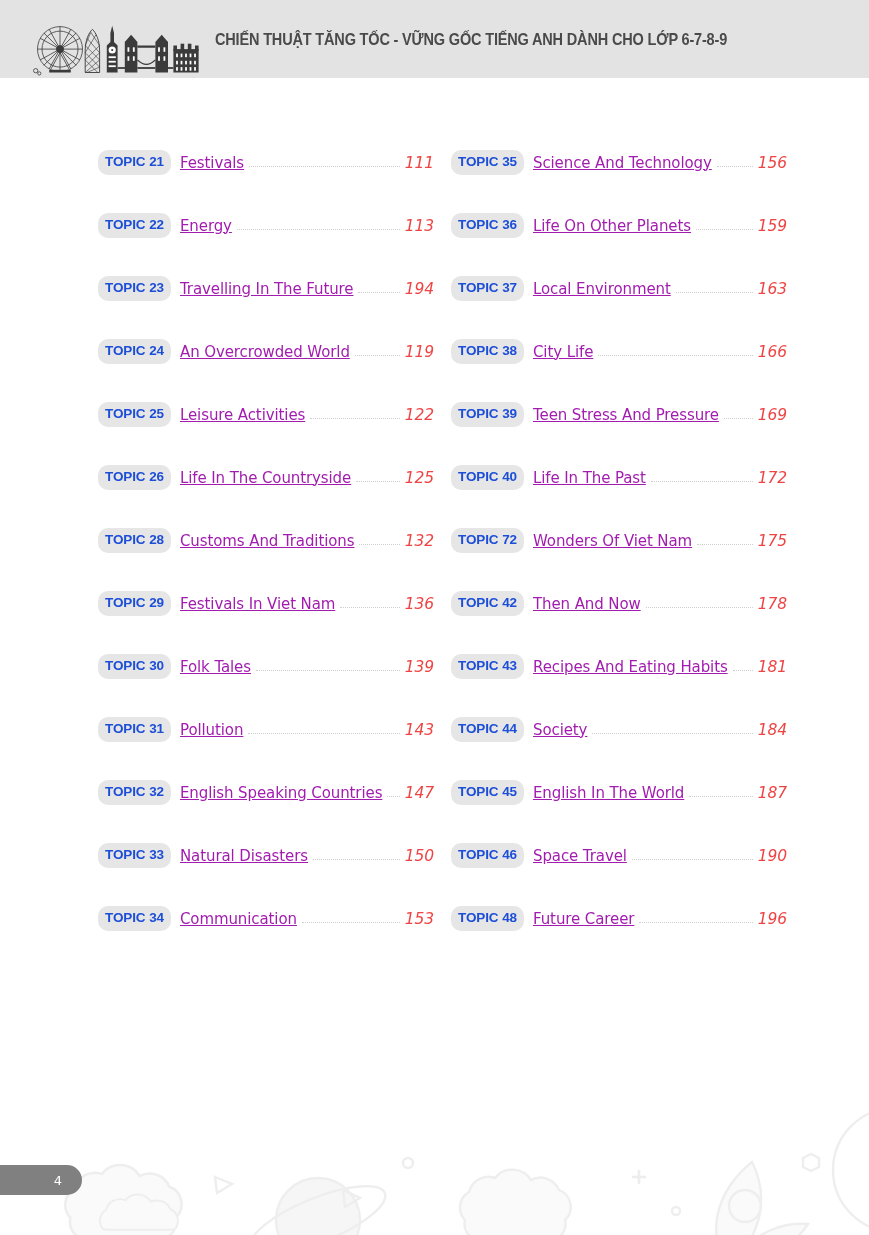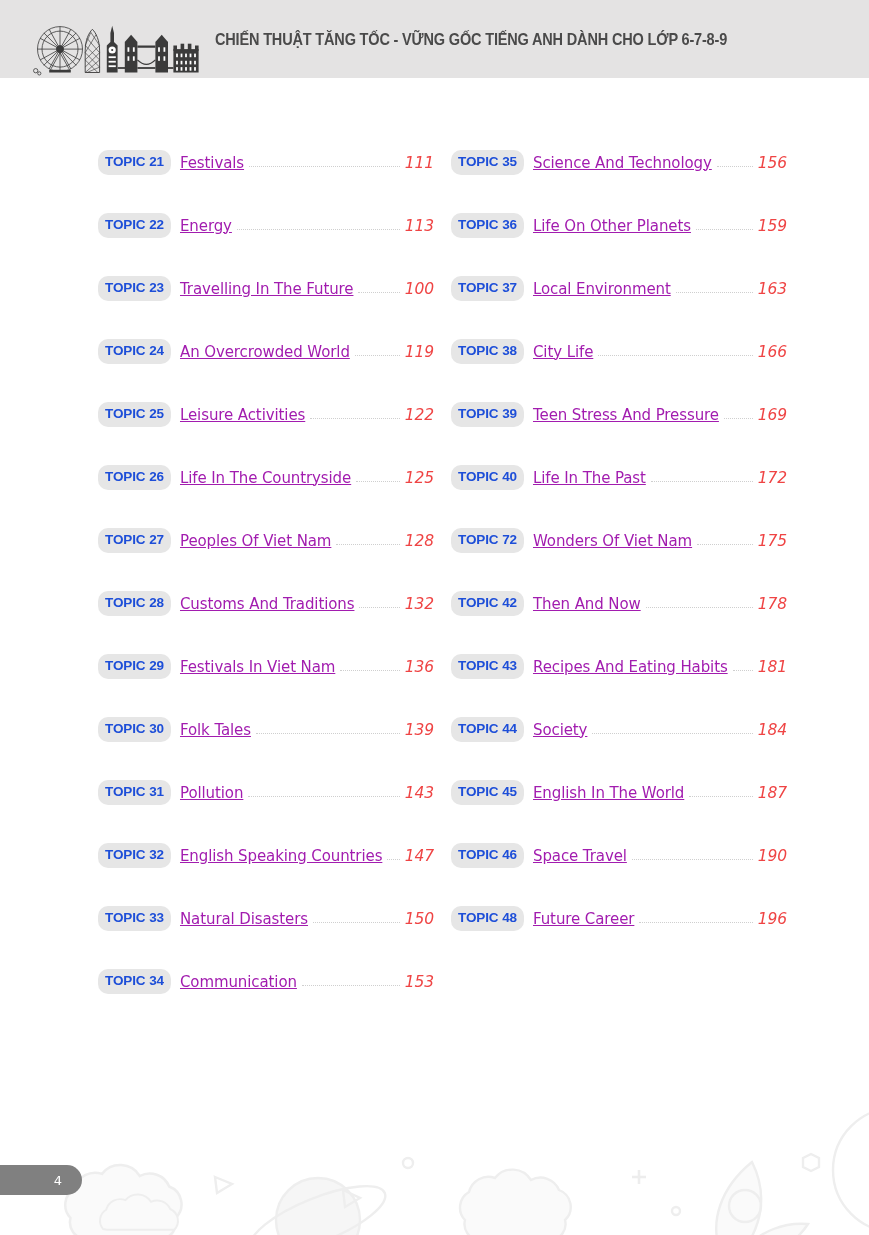--- a/index.html
+++ b/index.html
@@ -315,45 +315,39 @@
         <div class="row">
           <div class="badge">TOPIC 22</div>
           <div class="title">Energy</div>
           <div class="leader"></div>
           <div class="pagenum">113</div>
         </div>
         <div class="row">
           <div class="badge">TOPIC 23</div>
           <div class="title">Travelling In The Future</div>
           <div class="leader"></div>
-          <div class="pagenum">100</div>
+          <div class="pagenum">194</div>
         </div>
         <div class="row">
           <div class="badge">TOPIC 24</div>
           <div class="title">An Overcrowded World</div>
           <div class="leader"></div>
           <div class="pagenum">119</div>
         </div>
         <div class="row">
           <div class="badge">TOPIC 25</div>
           <div class="title">Leisure Activities</div>
           <div class="leader"></div>
           <div class="pagenum">122</div>
         </div>
         <div class="row">
           <div class="badge">TOPIC 26</div>
           <div class="title">Life In The Countryside</div>
           <div class="leader"></div>
           <div class="pagenum">125</div>
-        </div>
-        <div class="row">
-          <div class="badge">TOPIC 27</div>
-          <div class="title">Peoples Of Viet Nam</div>
-          <div class="leader"></div>
-          <div class="pagenum">128</div>
         </div>
         <div class="row">
           <div class="badge">TOPIC 28</div>
           <div class="title">Customs And Traditions</div>
           <div class="leader"></div>
           <div class="pagenum">132</div>
         </div>
         <div class="row">
           <div class="badge">TOPIC 29</div>
           <div class="title">Festivals In Viet Nam</div>

